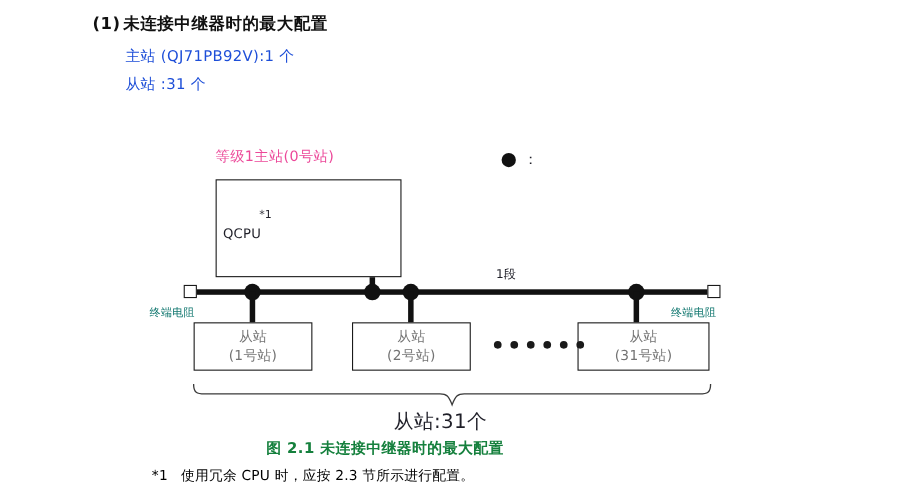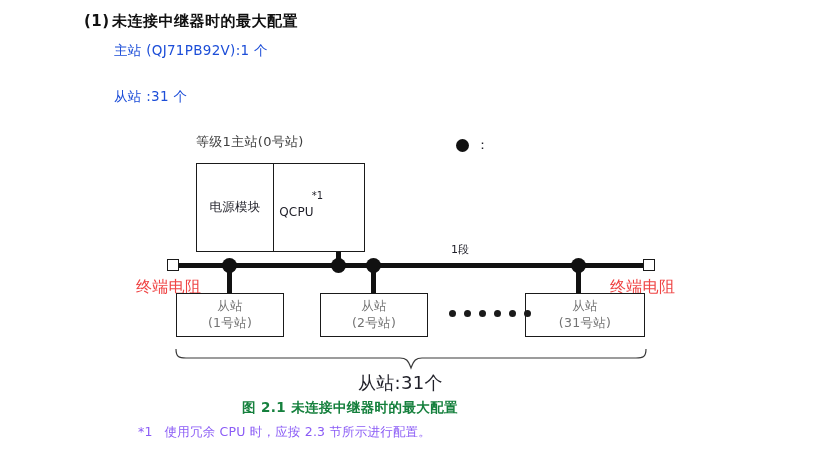--- a/index.html
+++ b/index.html
@@ -30,21 +30,21 @@
   #heading-number { left: 84px; top: 12px; }
   #heading-title  { left: 112px; top: 12px; font-family: Liberation Serif, serif; }
 
   .spec-line {
     font-size: 13.5px;
     color: #1d4ed8;
     white-space: nowrap;
     letter-spacing: .3px;
   }
   #spec-master { left: 114px; top: 42px; }
-  #spec-slave  { left: 114px; top: 68px; margin-top: 20px; }
+  #spec-slave  { left: 114px; top: 68px; }
 
   
   #legend {
     left: 456px;
     top: 136px;
     display: flex;
     align-items: center;
     gap: 7px;
     white-space: nowrap;
   }
@@ -63,21 +63,21 @@
     font-size: 13px;
     color: #1f1f28;
     letter-spacing: .4px;
   }
 
   
   #master-label {
     left: 196px;
     top: 133px;
     font-size: 13px;
-    color: #404040;
+    color: #ec4899;
     white-space: nowrap;
     letter-spacing: .3px;
   }
   #master-block {
     left: 196px;
     top: 163px;
     width: 169px;
     height: 89px;
     border: 1.6px solid #1a1a1a;
     box-sizing: border-box;
@@ -131,22 +131,22 @@
     height: 12px;
     border: 1.6px solid #1a1a1a;
     background: #ffffff;
     box-sizing: border-box;
     top: 259px;
   }
   #term-res-left  { left: 167px; }
   #term-res-right { left: 643px; }
 
   .term-label {
-    font-size: 16px;
-    color: #ef4444;
+    font-size: 10px;
+    color: #0f766e;
     white-space: nowrap;
     top: 277px;
     letter-spacing: .3px;
   }
   #term-label-left  { left: 136px; }
   #term-label-right { left: 610px; }
 
   #segment-label {
     left: 451px;
     top: 242px;
@@ -223,21 +223,21 @@
     text-align: center;
     font-size: 13.5px;
     font-weight: bold;
     color: #15803d;
     letter-spacing: .4px;
   }
   #footnote {
     left: 138px;
     top: 424px;
     font-size: 12.5px;
-    color: #8b5cf6;
+    color: #000000;
     white-space: nowrap;
     letter-spacing: .2px;
   }
   #footnote .fn-mark { margin-right: 12px; }
 </style>
 </head>
 <body>
 
 <div class="abs" id="heading-number">(1)</div>
 <div class="abs" id="heading-title">未连接中继器时的最大配置</div>
@@ -246,23 +246,20 @@
 <div class="abs spec-line" id="spec-slave">从站 :31 个</div>
 
 <div class="abs" id="legend">
   <span class="legend-dot"></span>
   <span class="legend-colon">：</span>
 </div>
 
 <div class="abs" id="master-label">等级1主站(0号站)</div>
 
 <div class="abs" id="master-block">
-  <div class="mod" id="mod-power">
-    <span>电源模块</span>
-  </div>
   <div class="mod" id="mod-cpu">
     <span class="cpu-name">QCPU</span>
     <span class="cpu-note">*1</span>
   </div>
 </div>
 
 <div class="abs" id="segment-label">1段</div>
 
 <div class="abs drop-line" style="left:336px; top:252px; height:14px;"></div>
 

